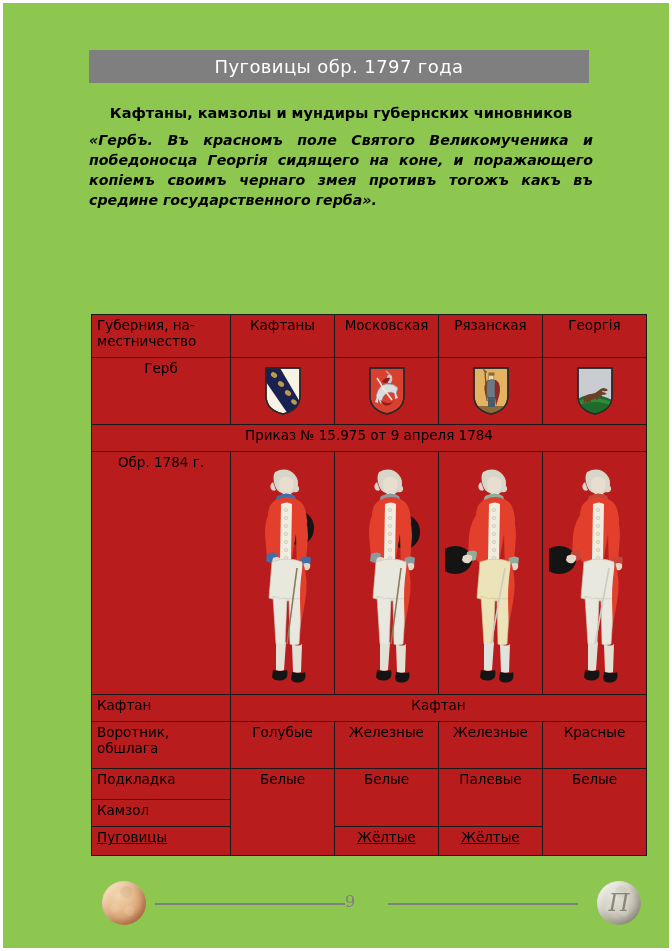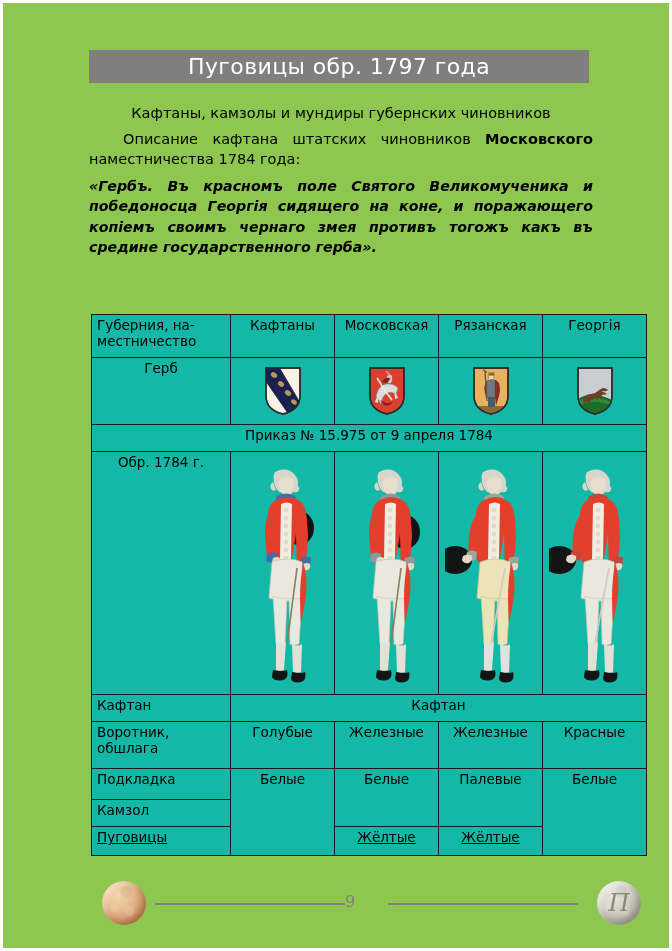--- a/index.html
+++ b/index.html
@@ -32,38 +32,38 @@
     top: 47px;
     width: 500px;
     height: 33px;
     background: #7f7f7f;
     display: flex;
     align-items: center;
     justify-content: center;
   }
   .header-bar .title {
     color: #ffffff;
-    font-size: 22px;
+    font-size: 18px;
     letter-spacing: 0.4px;
     font-family: "DejaVu Sans", sans-serif;
   }
 
   
   .textblock {
     position: absolute;
     left: 86px;
     top: 100px;
     width: 504px;
     color: #000000;
     font-size: 14.5px;
     line-height: 1.43;
   }
   .lede {
     text-align: center;
-    font-weight: normal;
+    font-weight: bold;
     font-size: 14.5px;
     margin: 0 0 5px 0;
   }
   .para {
     margin: 0;
     text-align: justify;
     text-indent: 34px;
   }
   .para b { font-weight: bold; }
   .quote {
@@ -87,21 +87,21 @@
     border-collapse: collapse;
     width: 500px;
     table-layout: fixed;
     color: #000;
   }
   table.sheet td {
     border: 1px solid #1a1a1a;
     font-size: 13.5px;
     padding: 2px 5px;
     vertical-align: top;
-    background: #14b8a6;
+    background: #b91c1c;
   }
   td.c-label   { width: 128px; }
   td.c-col     { width: 93px; }
   .ctr  { text-align: center; }
   .hdr-cell { height: 38px; }
   .ufa-cell { vertical-align: bottom; text-align: center; padding-bottom: 2px;}
   .arms-row td { height: 62px; }
   .order-cell { text-align: center; height: 22px; vertical-align: middle; font-size: 14px; }
   .fig-row td { height: 238px; }
   .fig-label { vertical-align: top; padding-top: 6px; text-align: center; }
@@ -202,21 +202,20 @@
 
 <div class="page">
 <div class="inner">
 
   <div class="header-bar">
     <span class="title">Пуговицы обр. 1797 года</span>
   </div>
 
   <div class="textblock">
     <p class="lede">Кафтаны, камзолы и мундиры губернских чиновников</p>
-    <p class="para"><span>Описание кафтана штатских чиновников </span><b>Московского</b><span> наместничества 1784 года:</span></p>
     <p class="quote quote2">«Гербъ. Въ красномъ поле Святого Великомученика и победоносца Георгія сидящего на коне, и поражающего копіемъ своимъ чернаго змея противъ тогожъ какъ въ средине государственного герба».</p>
   </div>
 
   <div class="tbl-wrap">
     <table class="sheet">
 
       <tbody>
             <tr>
         <td class="c-label hdr-cell">
           <div>Губерния, на-</div>

